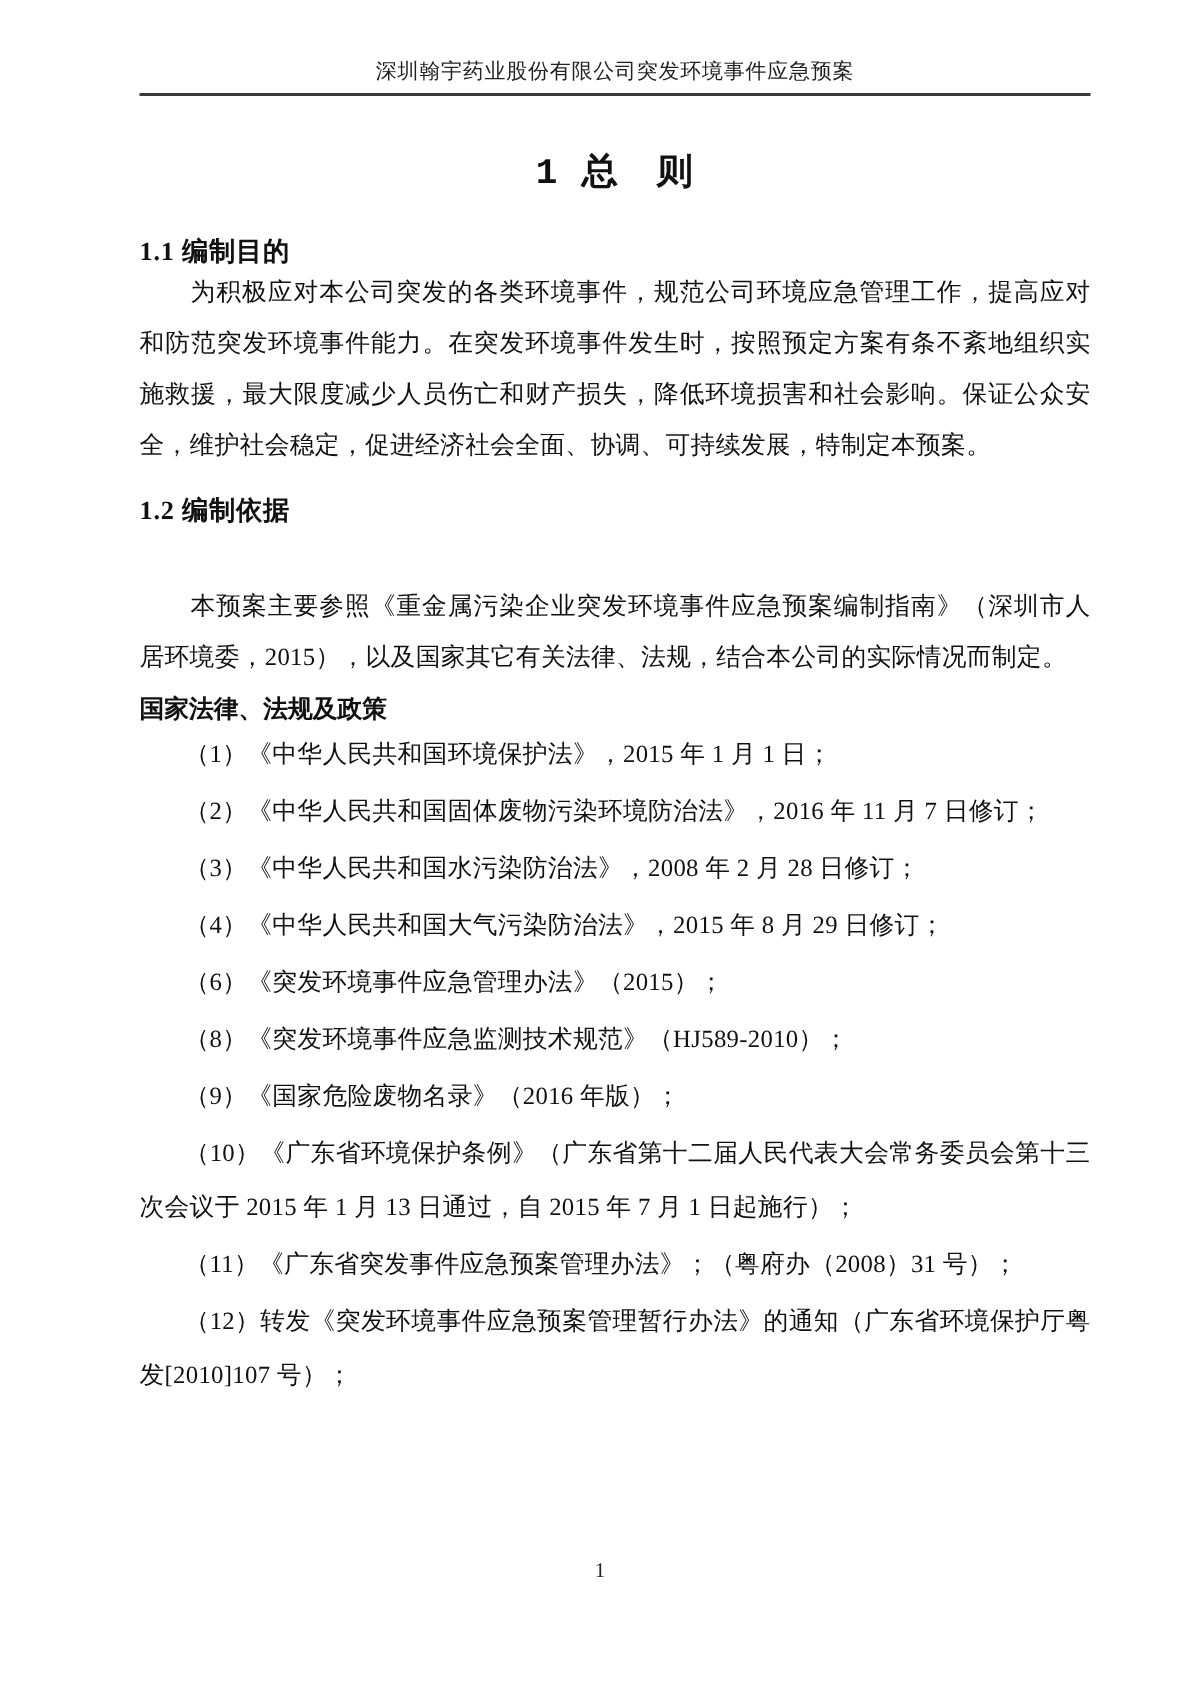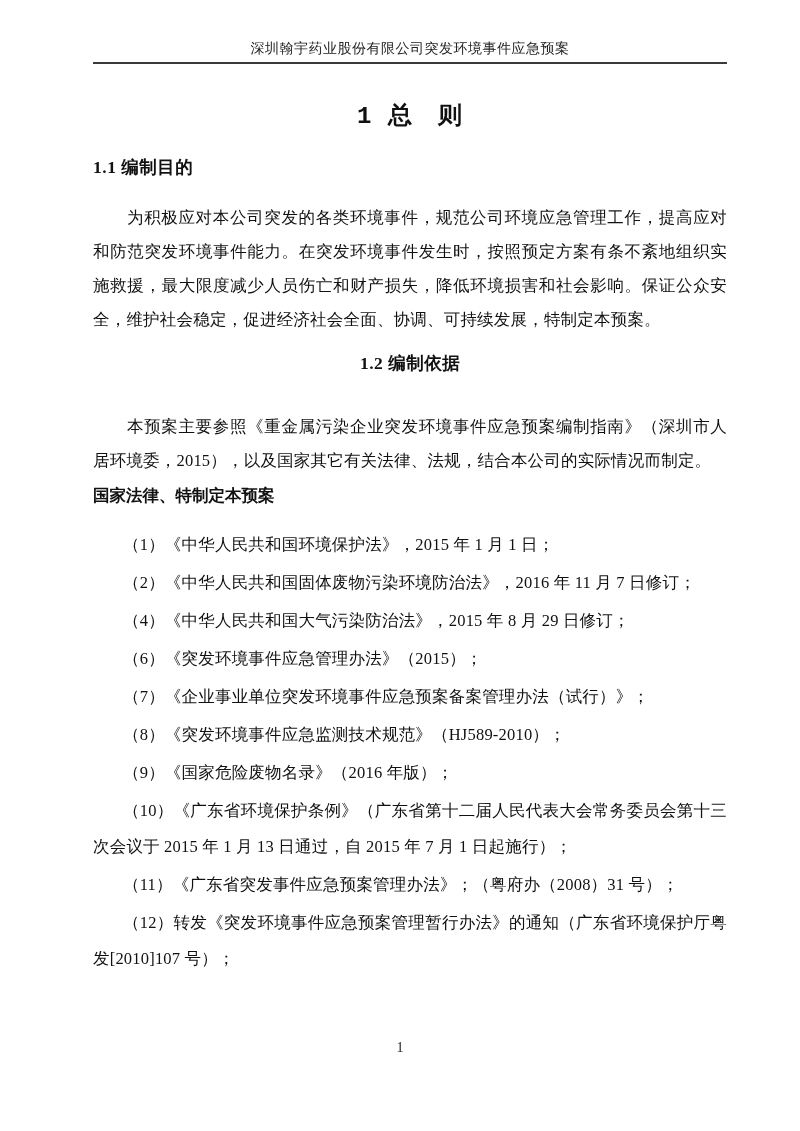--- a/index.html
+++ b/index.html
@@ -45,41 +45,41 @@
   }
   
   .sec {
     margin: 0;
     font-size: 17.5px;
     line-height: 21px;
     font-weight: 700;
     letter-spacing: 0.5px;
   }
   .h-11 { margin-top: 24px; }
-  .h-12 { margin-top: 16px; text-align: center; }
+  .h-12 { margin-top: 16px; }
   
   .para {
     margin: 0;
     font-size: 16.5px;
     line-height: 34px;
     text-align: justify;
     text-indent: 34px;
     letter-spacing: 0.2px;
   }
-  .para-1 { margin-top: 23px; }
+  .para-1 { }
   .para-2 { margin-top: 36px; }
   
   .subhead {
     margin: 8px 0 0 0;
     font-size: 16.5px;
     line-height: 20px;
     font-weight: 700;
   }
   
-  .items { margin-top: 21px; }
+  .items { margin-top: 2px; }
   .item {
     margin: 0 0 2px 0;
     font-size: 16.5px;
     line-height: 36px;
     text-align: justify;
     text-indent: 30px;
     letter-spacing: 0.2px;
   }
   
   .page-number {
@@ -106,28 +106,28 @@
     <h1 class="chapter-title">1 总　则</h1>
 
     <h2 class="sec h-11">1.1 编制目的</h2>
 
     <p class="para para-1">为积极应对本公司突发的各类环境事件，规范公司环境应急管理工作，提高应对和防范突发环境事件能力。在突发环境事件发生时，按照预定方案有条不紊地组织实施救援，最大限度减少人员伤亡和财产损失，降低环境损害和社会影响。保证公众安全，维护社会稳定，促进经济社会全面、协调、可持续发展，特制定本预案。</p>
 
     <h2 class="sec h-12">1.2 编制依据</h2>
 
     <p class="para para-2">本预案主要参照《重金属污染企业突发环境事件应急预案编制指南》（深圳市人居环境委，2015），以及国家其它有关法律、法规，结合本公司的实际情况而制定。</p>
 
-    <h3 class="subhead">国家法律、特制定本预案</h3>
+    <h3 class="subhead">国家法律、法规及政策</h3>
 
     <div class="items">
       <p class="item">（1）《中华人民共和国环境保护法》，2015 年 1 月 1 日；</p>
       <p class="item">（2）《中华人民共和国固体废物污染环境防治法》，2016 年 11 月 7 日修订；</p>
+      <p class="item">（3）《中华人民共和国水污染防治法》，2008 年 2 月 28 日修订；</p>
       <p class="item">（4）《中华人民共和国大气污染防治法》，2015 年 8 月 29 日修订；</p>
       <p class="item">（6）《突发环境事件应急管理办法》（2015）；</p>
-      <p class="item">（7）《企业事业单位突发环境事件应急预案备案管理办法（试行）》；</p>
       <p class="item">（8）《突发环境事件应急监测技术规范》（HJ589-2010）；</p>
       <p class="item">（9）《国家危险废物名录》（2016 年版）；</p>
       <p class="item">（10）《广东省环境保护条例》（广东省第十二届人民代表大会常务委员会第十三次会议于 2015 年 1 月 13 日通过，自 2015 年 7 月 1 日起施行）；</p>
       <p class="item">（11）《广东省突发事件应急预案管理办法》；（粤府办（2008）31 号）；</p>
       <p class="item">（12）转发《突发环境事件应急预案管理暂行办法》的通知（广东省环境保护厅粤发[2010]107 号）；</p>
     </div>
 
   </div>
 
   <div class="page-number">1</div>

